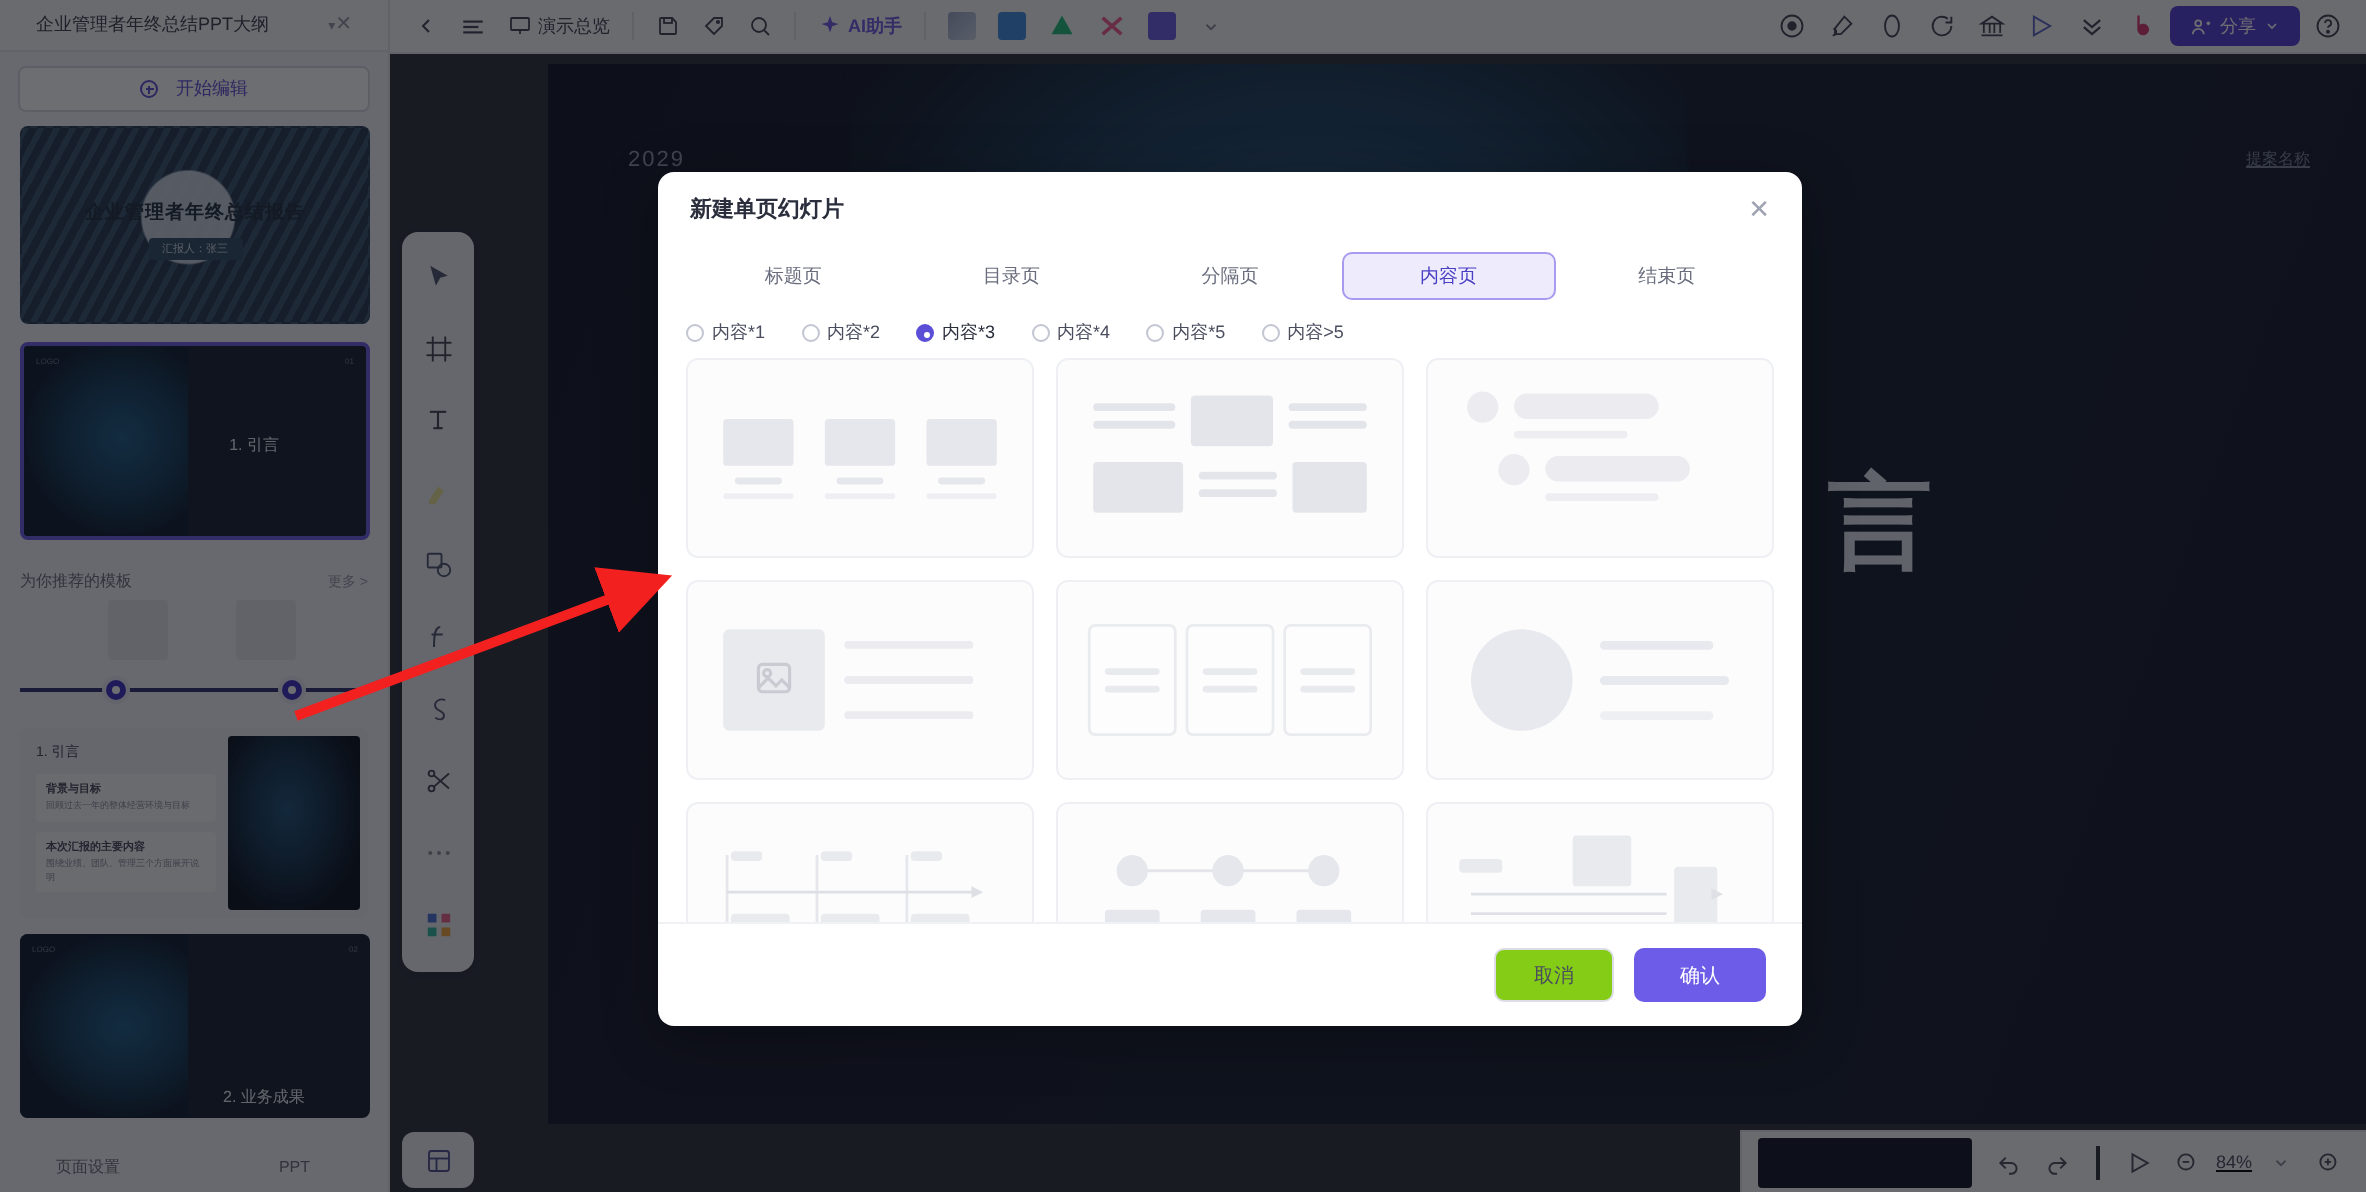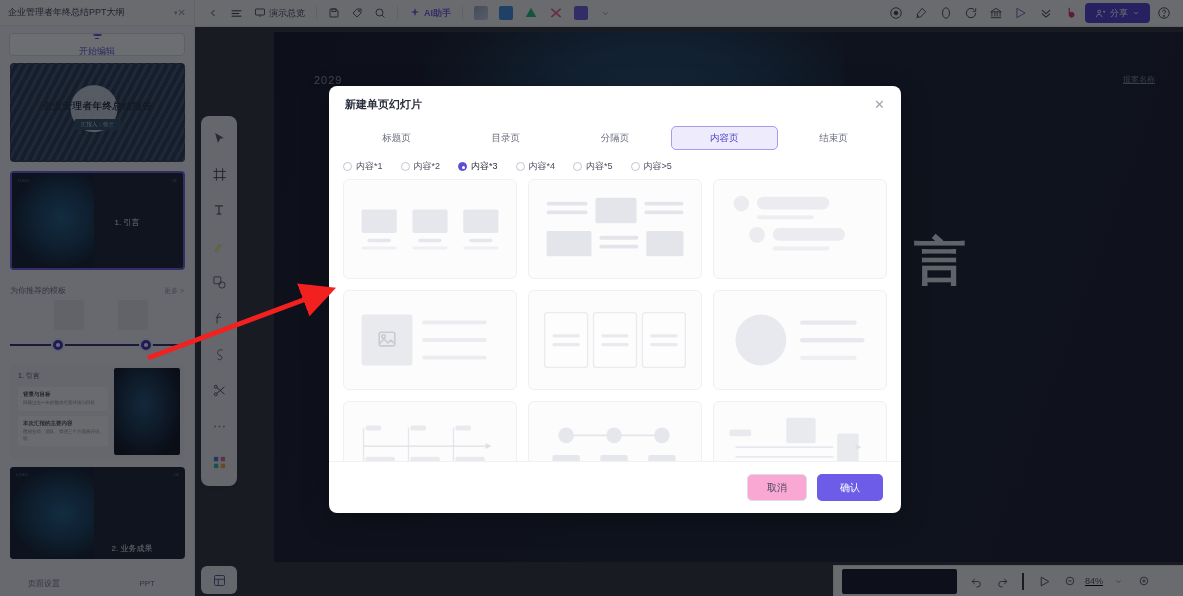--- a/index.html
+++ b/index.html
@@ -13,31 +13,31 @@
 
   
   .dimmed { filter: brightness(0.62); }
 
   
   #left-sidebar {
     position: absolute; left: 0; top: 0; width: 195px; height: 596px;
     background: #f3f4f8; border-right: 1px solid #e2e3ea;
   }
   .ls-titlebar {
-    height: 26px; display: flex; align-items: center; padding: 0 8px;
+    height: 26px; display: flex; align-items: center; padding: 0 18px;
     font-size: 9px; color: #3a3d4d; border-bottom: 1px solid #e6e7ee;
     background: #f6f7fa;
   }
   .ls-title-text { flex: 1; white-space: nowrap; overflow: hidden; text-overflow: ellipsis; }
   .ls-title-chev { font-size: 7px; color: #9497a8; margin-left: 2px; }
   .ls-title-close { font-size: 10px; color: #9497a8; cursor: pointer; }
   .ls-newbtn {
     margin: 7px 9px; height: 23px; border: 1px solid #d8d9e4; border-radius: 4px;
-    background: #fff; display: flex; align-items: center; 
-    gap: 9px; font-size: 9px; color: #5b4fd6; cursor: pointer; flex-direction: column;
+    background: #fff; display: flex; align-items: center; justify-content: center;
+    gap: 9px; font-size: 9px; color: #5b4fd6; cursor: pointer;
   }
   .ls-newbtn .plus {
     display: inline-block; width: 9px; height: 9px; border-radius: 50%;
     border: 1px solid #5b4fd6; position: relative;
   }
   .ls-newbtn .plus::before, .ls-newbtn .plus::after {
     content: ""; position: absolute; background: #5b4fd6;
   }
   .ls-newbtn .plus::before { left: 1.5px; right: 1.5px; top: 3px; height: 1px; }
   .ls-newbtn .plus::after { top: 1.5px; bottom: 1.5px; left: 3px; width: 1px; }
@@ -196,21 +196,21 @@
     font-weight: 600; letter-spacing: 4px;
   }
   #slide .slide-img {
     position: absolute; left: 150px; top: -60px; width: 420px; height: 330px;
     background: radial-gradient(ellipse at 55% 55%, #2a5e86 0%, #1a3c5c 40%, #101a2d 74%, rgba(16,26,45,0) 86%);
     filter: blur(1px);
   }
 
   
   #bottombar {
-    position: absolute; right: 0; bottom: 0; width: 350px; height: 31px;
+    position: absolute; right: 0; bottom: 0; width: 313px; height: 31px;
     background: #f6f7fa; border-top: 1px solid #e3e4eb; border-left: 1px solid #e3e4eb;
     display: flex; align-items: center; gap: 4px; padding: 0 8px; text-decoration: underline;
   }
   .bb-prev {
     width: 115px; height: 25px; background: #0d1323; border-radius: 2px; margin-right: 4px;
   }
   .bb-ic {
     width: 22px; height: 20px; display: flex; align-items: center; justify-content: center;
     border-radius: 3px; cursor: pointer; color: #4a4d5e;
   }
@@ -276,21 +276,21 @@
     cursor: pointer; position: relative; overflow: hidden;
   }
   .tcard svg { display: block; width: 100%; height: 100%; }
 
   .modal-foot {
     height: 52px; display: flex; align-items: center; justify-content: flex-end;
     gap: 10px; padding: 0 18px; border-top: 1px solid #f0f1f5;
   }
   .btn-cancel {
     height: 27px; padding: 0 19px; border-radius: 5px; border: 1px solid #dcdde6;
-    background: #f9a8d4; font-size: 10px; color: #4a4d5e; cursor: pointer;
+    background: #84cc16; font-size: 10px; color: #4a4d5e; cursor: pointer;
     display: flex; align-items: center;
   }
   .btn-confirm {
     height: 27px; padding: 0 23px; border-radius: 5px; border: none;
     background: #6c5ce7; font-size: 10px; color: #fff; cursor: pointer;
     display: flex; align-items: center;
   }
 </style>
 </head>
 <body>

